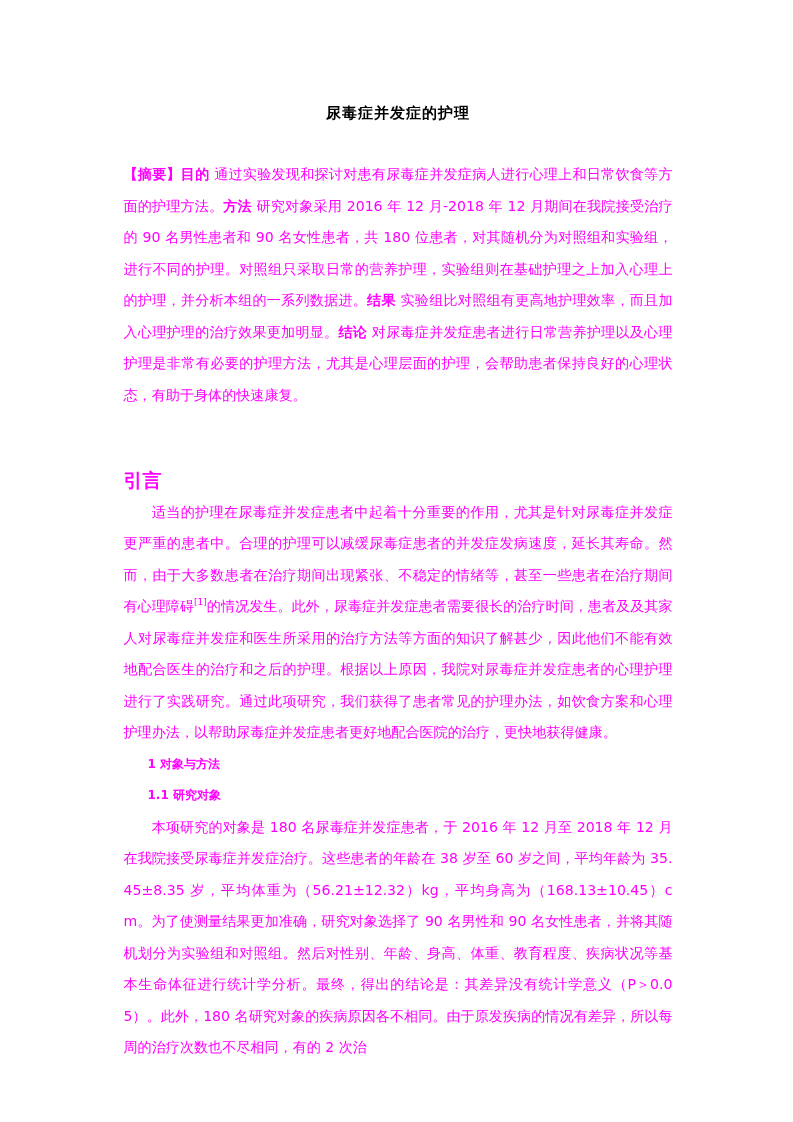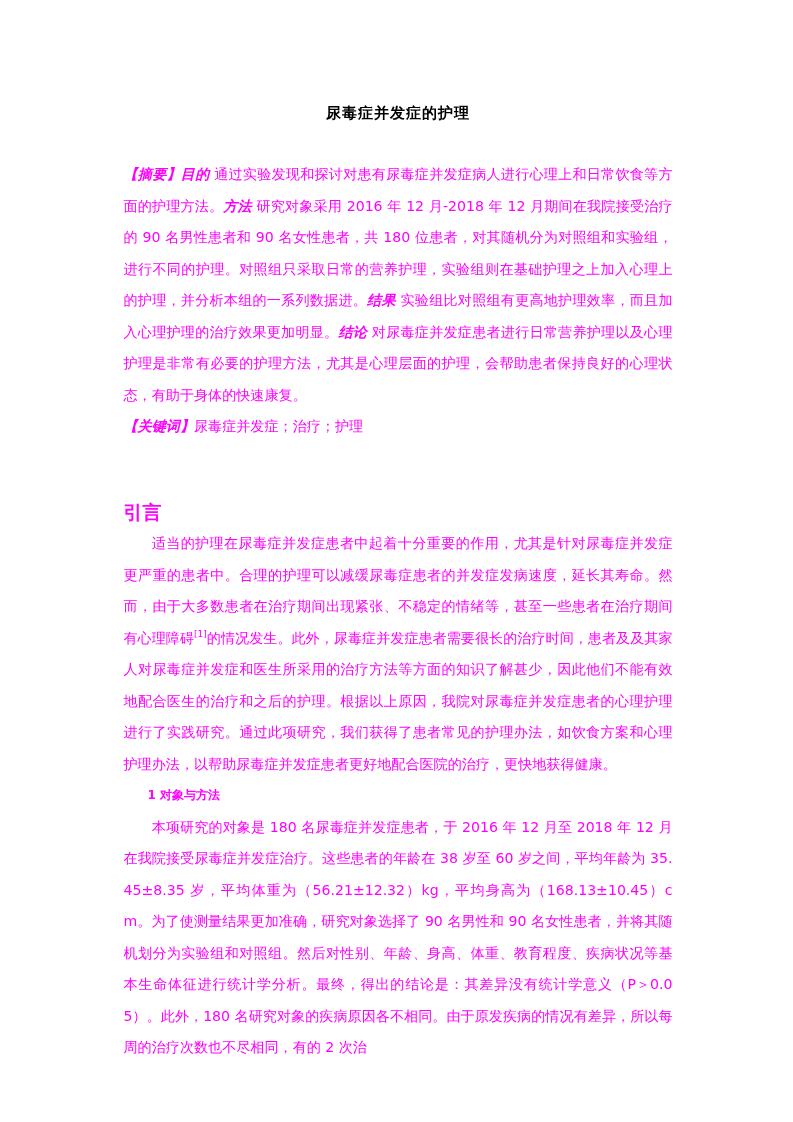--- a/index.html
+++ b/index.html
@@ -29,21 +29,21 @@
 
   .para {
     font-size: 14.1px;
     line-height: 31.5px;
     text-align: justify;
     word-break: break-all;
   }
 
   .keywords-line { text-align: left; }
 
-  .b { font-weight: bold; font-style: italic; }
+  .b { font-weight: bold; }
 
   .section-heading {
     font-size: 19px;
     font-weight: bold;
     line-height: 31.5px;
     margin-top: 54px;
   }
 
   .num-heading {
     font-size: 12px;
@@ -62,24 +62,24 @@
 </style>
 </head>
 <body>
 
 <div class="page">
 
   <h1 class="doc-title">尿毒症并发症的护理</h1>
 
   <p class="para"><span class="b">【摘要】</span><span class="b">目的</span><span> 通过实验发现和探讨对患有尿毒症并发症病人进行心理上和日常饮食等方面的护理方法。</span><span class="b">方法</span><span> 研究对象采用 2016 年 12 月-2018 年 12 月期间在我院接受治疗的 90 名男性患者和 90 名女性患者，共 180 位患者，对其随机分为对照组和实验组，进行不同的护理。对照组只采取日常的营养护理，实验组则在基础护理之上加入心理上的护理，并分析本组的一系列数据进。</span><span class="b">结果</span><span> 实验组比对照组有更高地护理效率，而且加入心理护理的治疗效果更加明显。</span><span class="b">结论</span><span> 对尿毒症并发症患者进行日常营养护理以及心理护理是非常有必要的护理方法，尤其是心理层面的护理，会帮助患者保持良好的心理状态，有助于身体的快速康复。</span></p>
 
-  <p class="para keywords-line"><span class="b">【关键词】</span><span>尿毒症并发症；治疗；护理</span></p>
 
   <h2 class="section-heading">引言</h2>
 
   <p class="para first-indent"><span>适当的护理在尿毒症并发症患者中起着十分重要的作用，尤其是针对尿毒症并发症更严重的患者中。合理的护理可以减缓尿毒症患者的并发症发病速度，延长其寿命。然而，由于大多数患者在治疗期间出现紧张、不稳定的情绪等，甚至一些患者在治疗期间有心理障碍</span><sup class="ref">[1]</sup><span>的情况发生。此外，尿毒症并发症患者需要很长的治疗时间，患者及及其家人对尿毒症并发症和医生所采用的治疗方法等方面的知识了解甚少，因此他们不能有效地配合医生的治疗和之后的护理。根据以上原因，我院对尿毒症并发症患者的心理护理进行了实践研究。通过此项研究，我们获得了患者常见的护理办法，如饮食方案和心理护理办法，以帮助尿毒症并发症患者更好地配合医院的治疗，更快地获得健康。</span></p>
 
   <h3 class="num-heading">1 对象与方法</h3>
 
+  <h3 class="num-heading">1.1 研究对象</h3>
 
   <p class="para first-indent">本项研究的对象是 180 名尿毒症并发症患者，于 2016 年 12 月至 2018 年 12 月在我院接受尿毒症并发症治疗。这些患者的年龄在 38 岁至 60 岁之间，平均年龄为 35.45±8.35 岁，平均体重为（56.21±12.32）kg，平均身高为（168.13±10.45）cm。为了使测量结果更加准确，研究对象选择了 90 名男性和 90 名女性患者，并将其随机划分为实验组和对照组。然后对性别、年龄、身高、体重、教育程度、疾病状况等基本生命体征进行统计学分析。最终，得出的结论是：其差异没有统计学意义（P＞0.05）。此外，180 名研究对象的疾病原因各不相同。由于原发疾病的情况有差异，所以每周的治疗次数也不尽相同，有的 2 次治</p>
 
 </div>
 
 </body></html>

